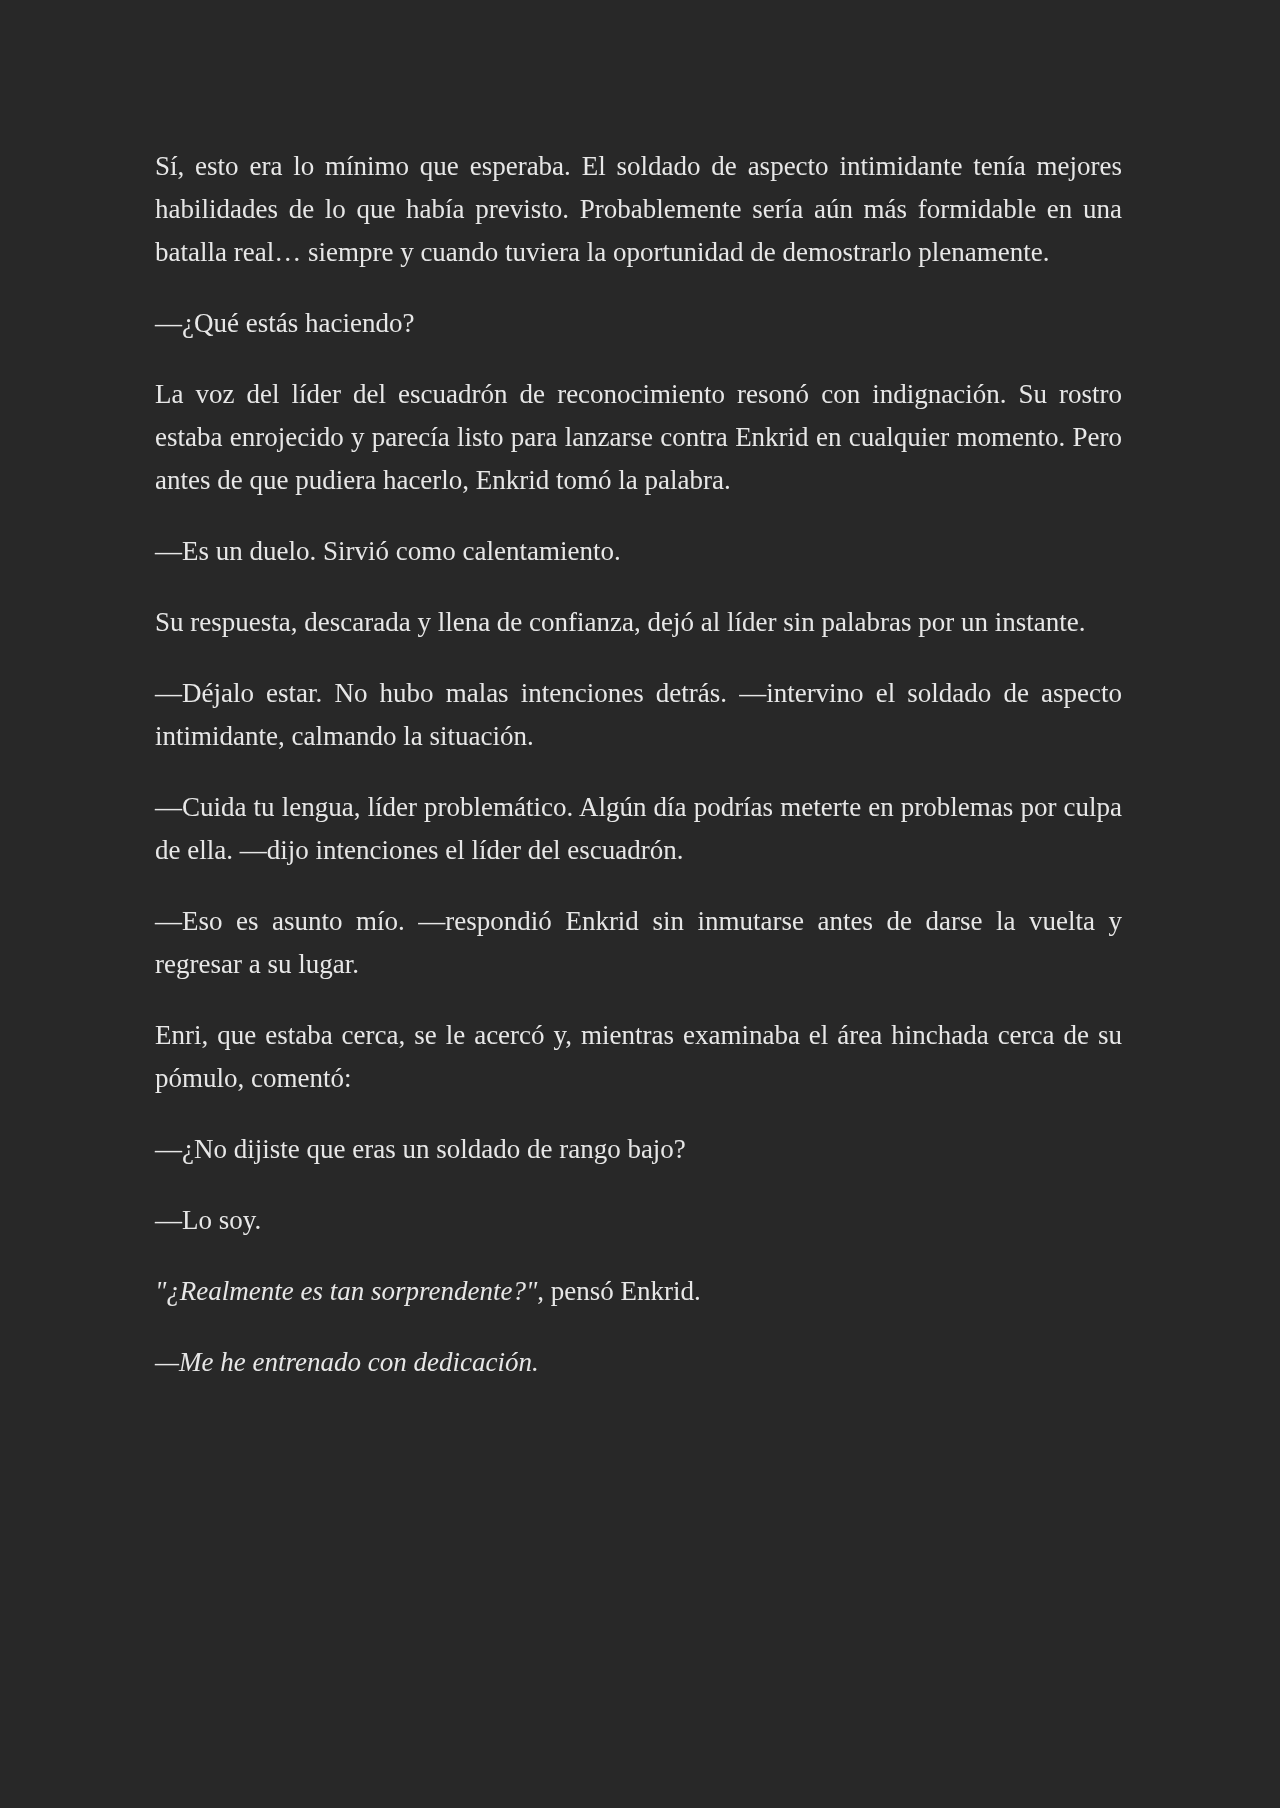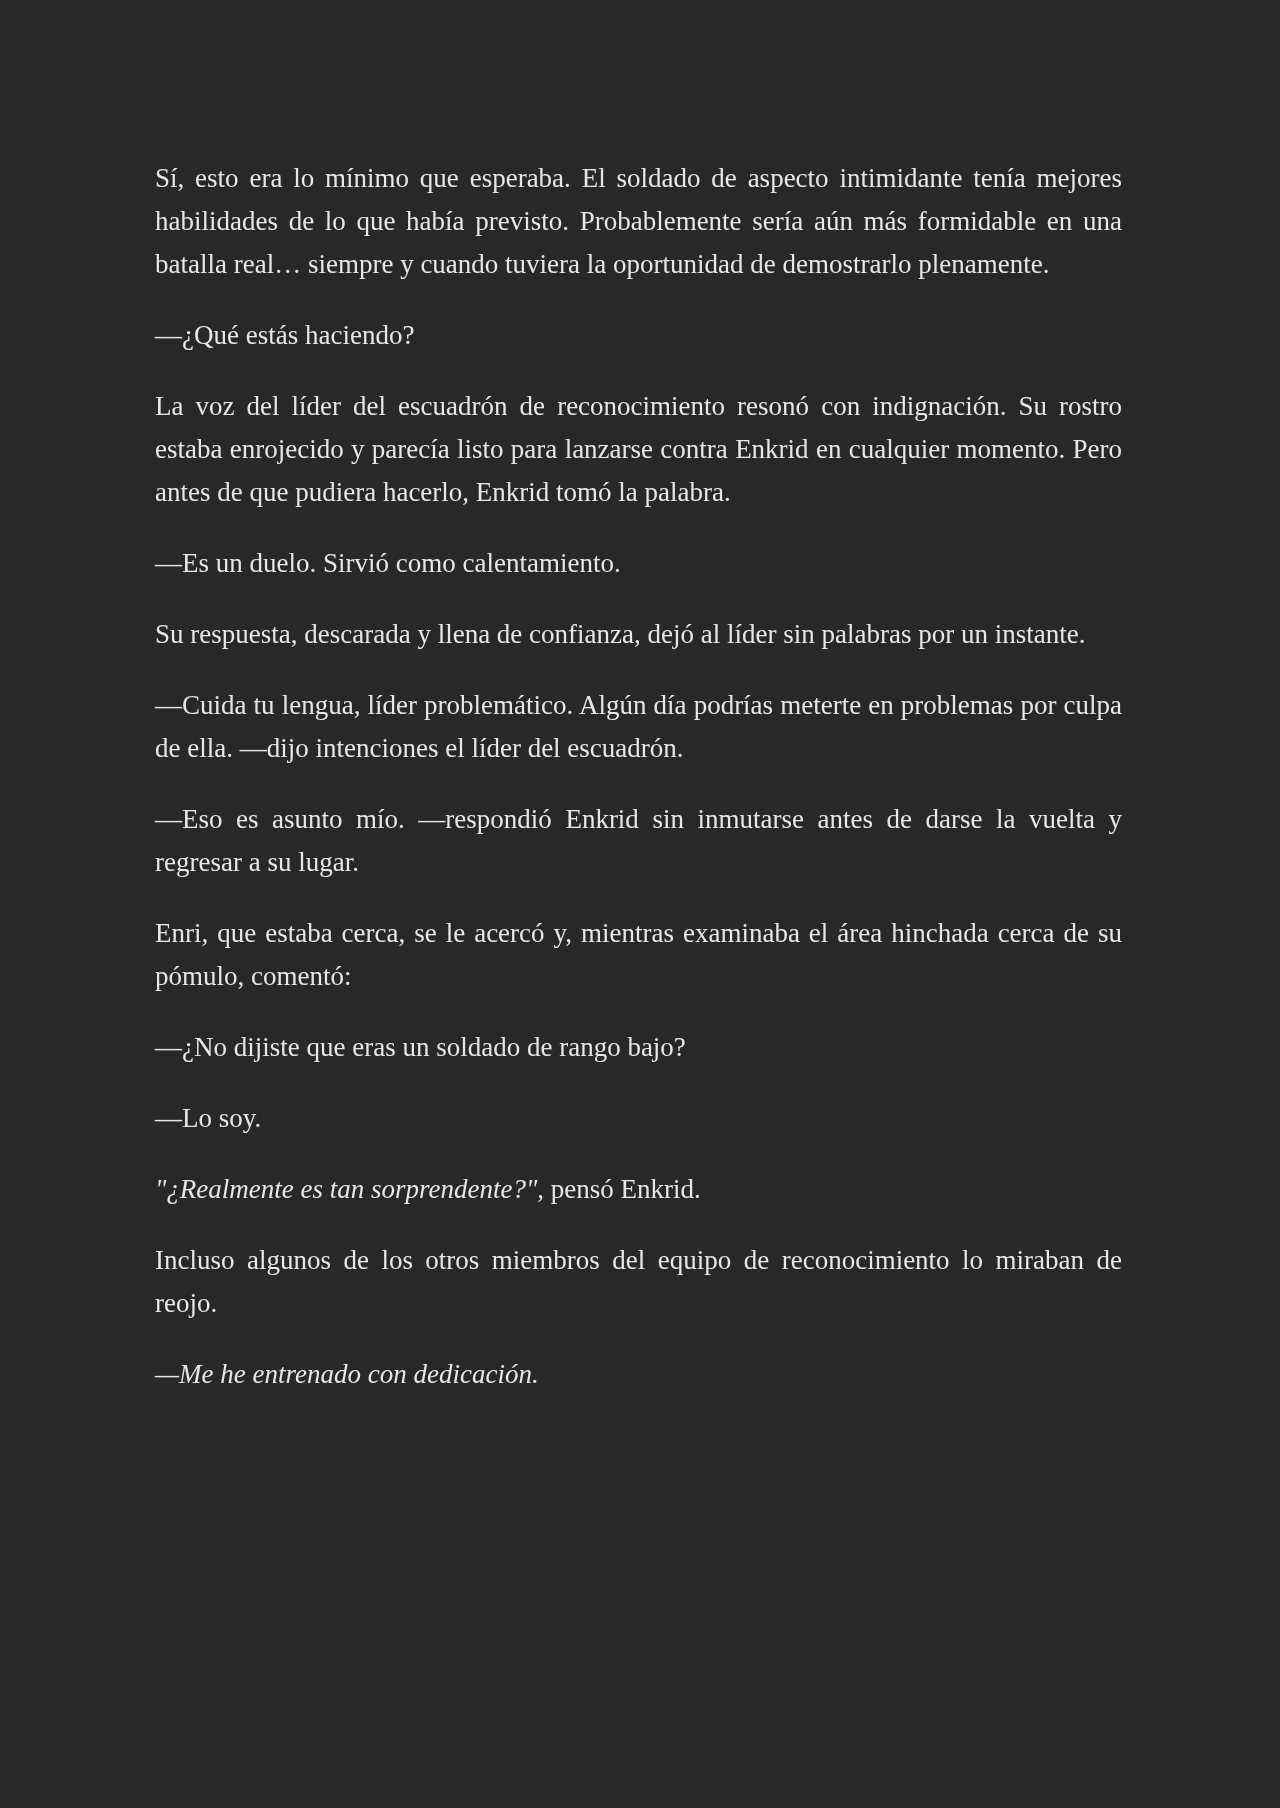--- a/index.html
+++ b/index.html
@@ -19,45 +19,45 @@
     left: 155px;
     top: 145px;
     width: 967px;
     font-family: "Liberation Serif", "DejaVu Serif", serif;
     font-size: 27px;
     line-height: 43px;
     color: #e7e7e7;
     text-align: justify;
   }
   .chapter-text p {
-    margin: 12px 0 28px 0;
+    margin: 0 0 28px 0;
     padding: 0;
   }
   .chapter-text p:last-child {
     margin-bottom: 0;
     font-style: italic;
   }
   .em-italic {
     font-style: italic;
   }
 </style>
 </head>
 <body>
 
 <div class="page">
   <div class="chapter-text">
     <p>Sí, esto era lo mínimo que esperaba. El soldado de aspecto intimidante tenía mejores habilidades de lo que había previsto. Probablemente sería aún más formidable en una batalla real… siempre y cuando tuviera la oportunidad de demostrarlo plenamente.</p>
     <p>—¿Qué estás haciendo?</p>
     <p>La voz del líder del escuadrón de reconocimiento resonó con indignación. Su rostro estaba enrojecido y parecía listo para lanzarse contra Enkrid en cualquier momento. Pero antes de que pudiera hacerlo, Enkrid tomó la palabra.</p>
     <p>—Es un duelo. Sirvió como calentamiento.</p>
     <p>Su respuesta, descarada y llena de confianza, dejó al líder sin palabras por un instante.</p>
+    <p>—Déjalo estar. No hubo malas intenciones detrás. —intervino el soldado de aspecto intimidante, calmando la situación.</p>
     <p>—Cuida tu lengua, líder problemático. Algún día podrías meterte en problemas por culpa de ella. —dijo intenciones el líder del escuadrón.</p>
     <p>—Eso es asunto mío. —respondió Enkrid sin inmutarse antes de darse la vuelta y regresar a su lugar.</p>
     <p>Enri, que estaba cerca, se le acercó y, mientras examinaba el área hinchada cerca de su pómulo, comentó:</p>
     <p>—¿No dijiste que eras un soldado de rango bajo?</p>
     <p>—Lo soy.</p>
     <p>
       <span class="em-italic">"¿Realmente es tan sorprendente?"</span><span>, pensó Enkrid.</span>
     </p>
-    <p>Incluso algunos de los otros miembros del equipo de reconocimiento lo miraban de reojo.</p>
     <p>—Me he entrenado con dedicación.</p>
   </div>
 </div>
 
 </body></html>

